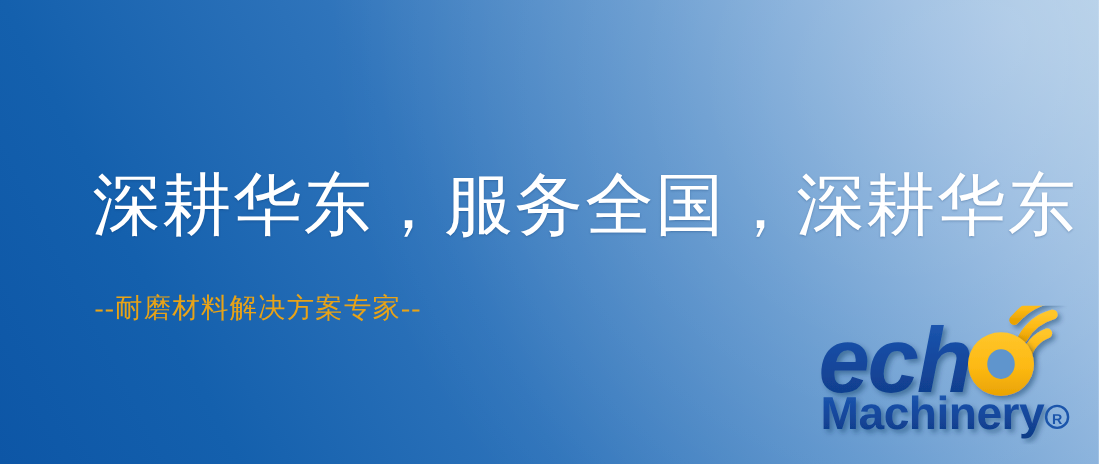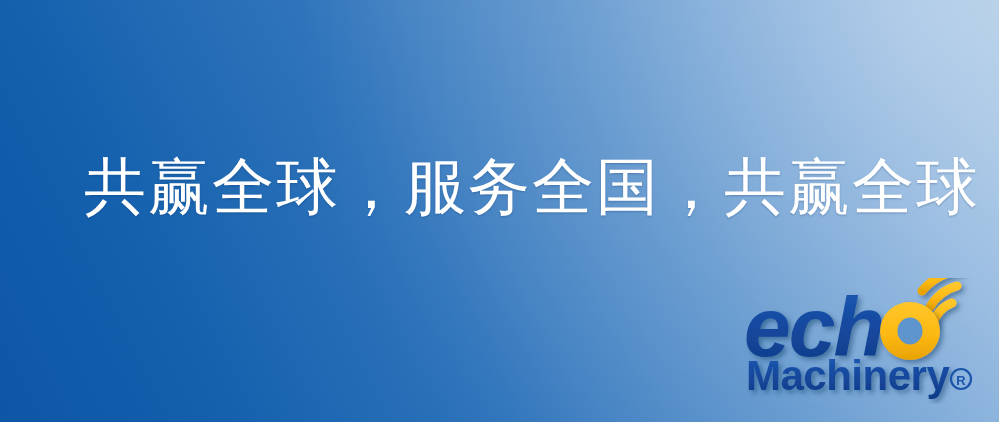--- a/index.html
+++ b/index.html
@@ -71,22 +71,23 @@
     height: 126px;
     z-index: 4;
   }
   .logo svg { display: block; }
 </style>
 </head>
 <body>
 
 <div id="banner">
 
-  <div class="headline">共赢全球，服务全国，共赢全球</div>
+  <div class="headline">深耕华东，服务全国，深耕华东</div>
 
+  <div class="subtitle">--耐磨材料解决方案专家--</div>
 
   <div class="logo">
     <svg width="255" height="126" viewBox="0 0 255 126" xmlns="http://www.w3.org/2000/svg">
       <defs>
         <filter id="lgshadow" x="-30%" y="-30%" width="180%" height="180%">
           <feDropShadow dx="3" dy="3" stdDeviation="2.4" flood-color="#0a2a55" flood-opacity="0.42"></feDropShadow>
         </filter>
         <linearGradient id="blueFace" x1="0" y1="0" x2="0" y2="1">
           <stop offset="0%" stop-color="#1f5bb5"></stop>
           <stop offset="50%" stop-color="#14489e"></stop>

